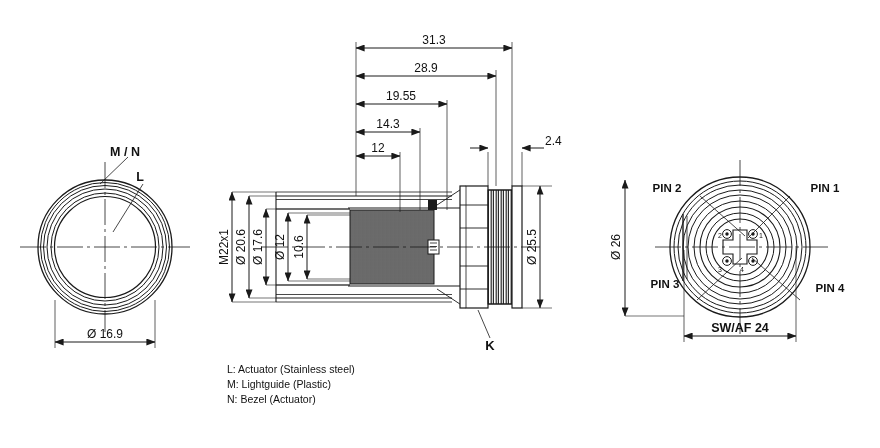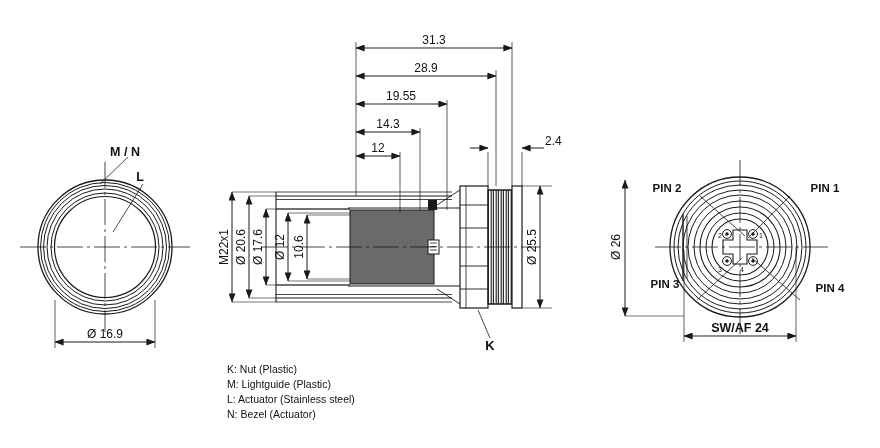--- a/index.html
+++ b/index.html
@@ -206,19 +206,18 @@
     <text x="830" y="292" font-size="11.5" font-weight="bold" text-anchor="middle">PIN 4</text>
 
     <text x="720" y="238" font-size="7" text-anchor="middle">2</text>
     <text x="761" y="238" font-size="7" text-anchor="middle">1</text>
     <text x="720" y="272" font-size="7" text-anchor="middle">3</text>
     <text x="742" y="272" font-size="7" text-anchor="middle">4</text>
   </g>
 </svg>
 
 <div class="legend">
-  <div>K: Nut (Plastic)</div>
+  <div>L: Actuator (Stainless steel)</div>
   <div>M: Lightguide (Plastic)</div>
-  <div>L: Actuator (Stainless steel)</div>
   <div>N: Bezel (Actuator)</div>
 </div>
 
 </div>
 
 </body></html>

